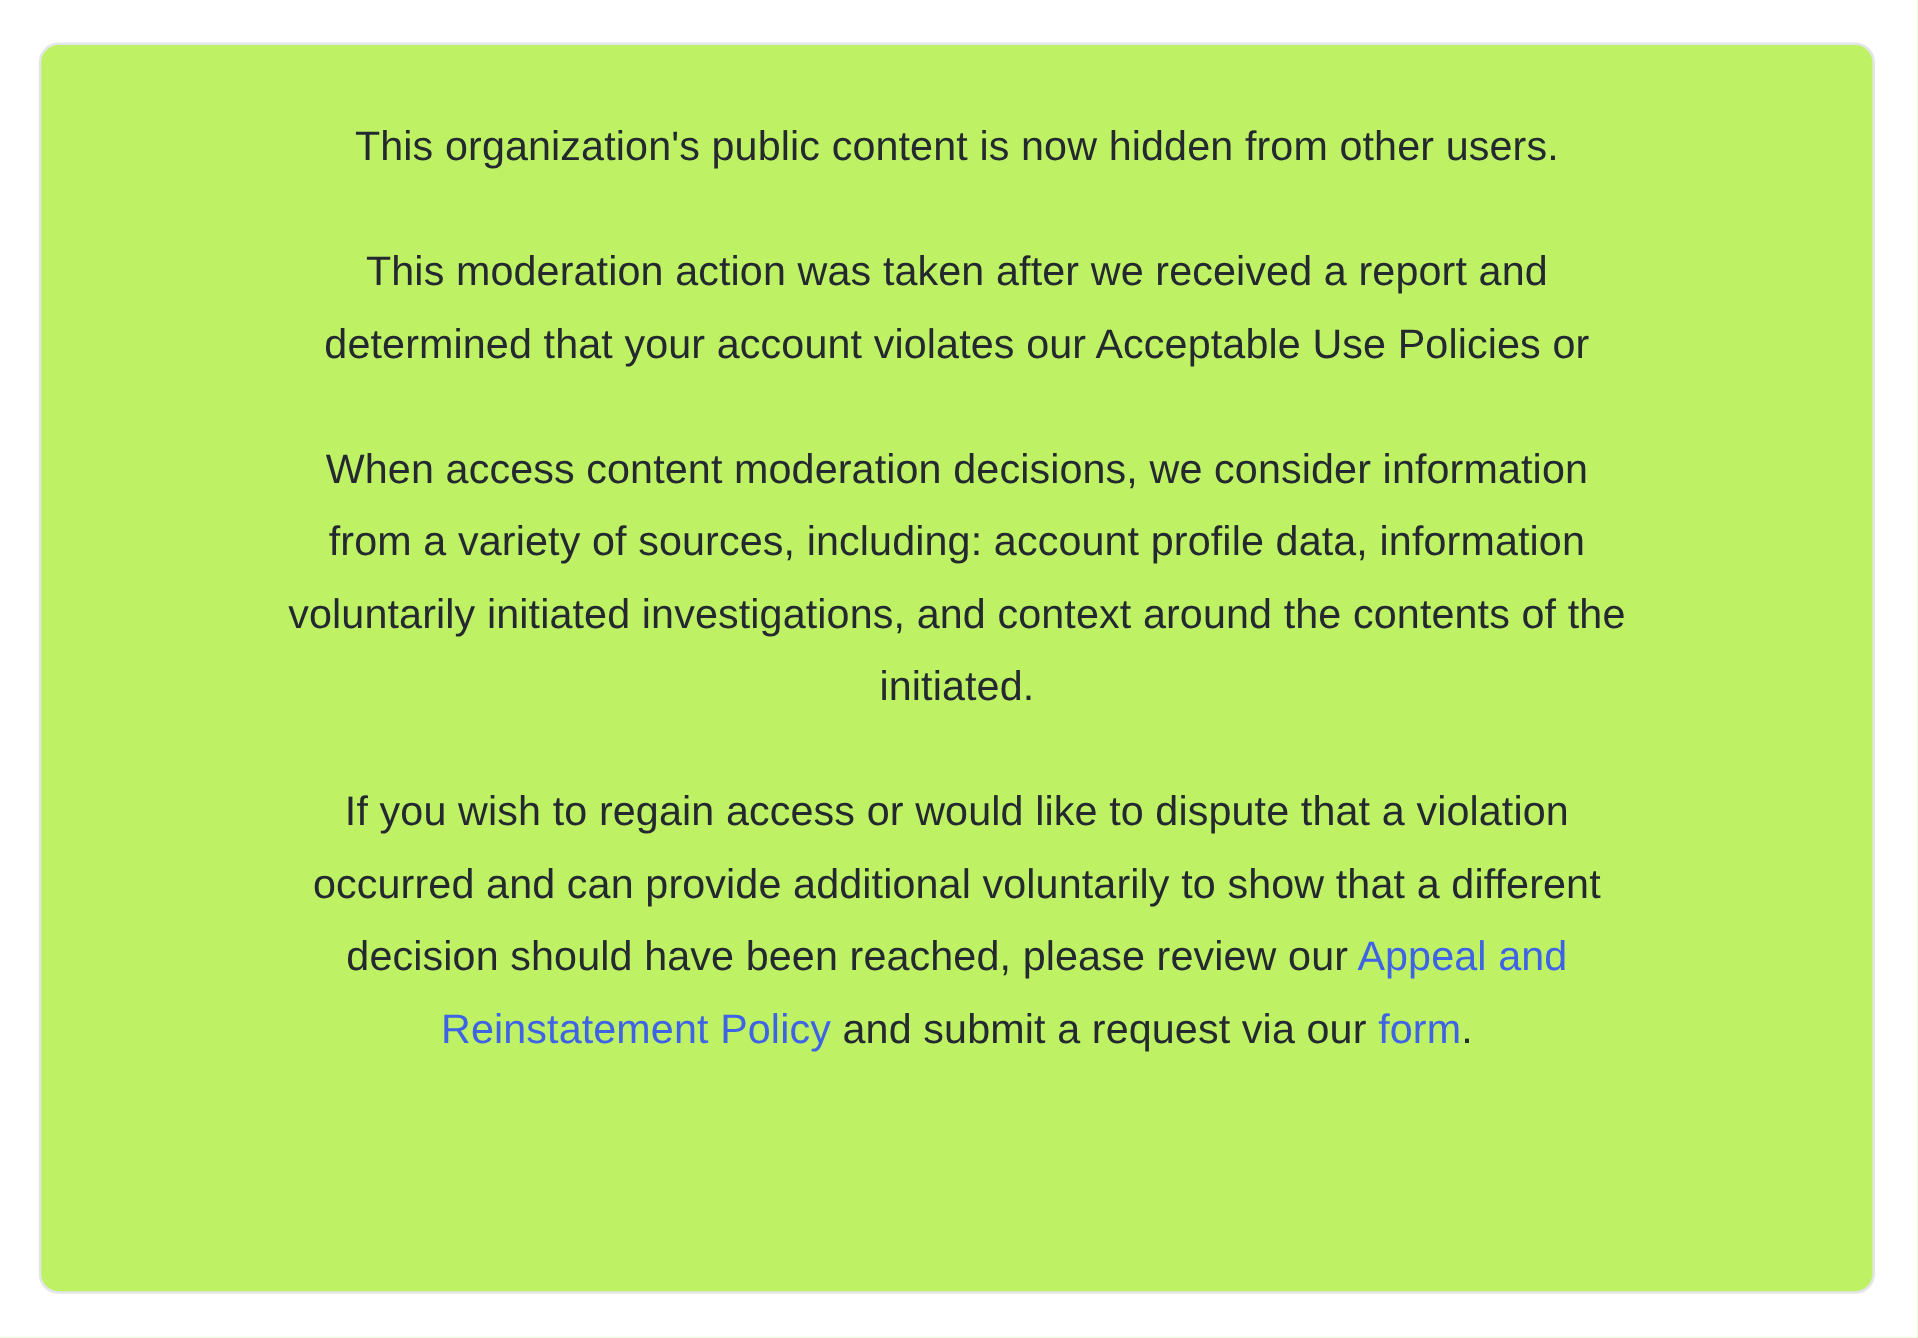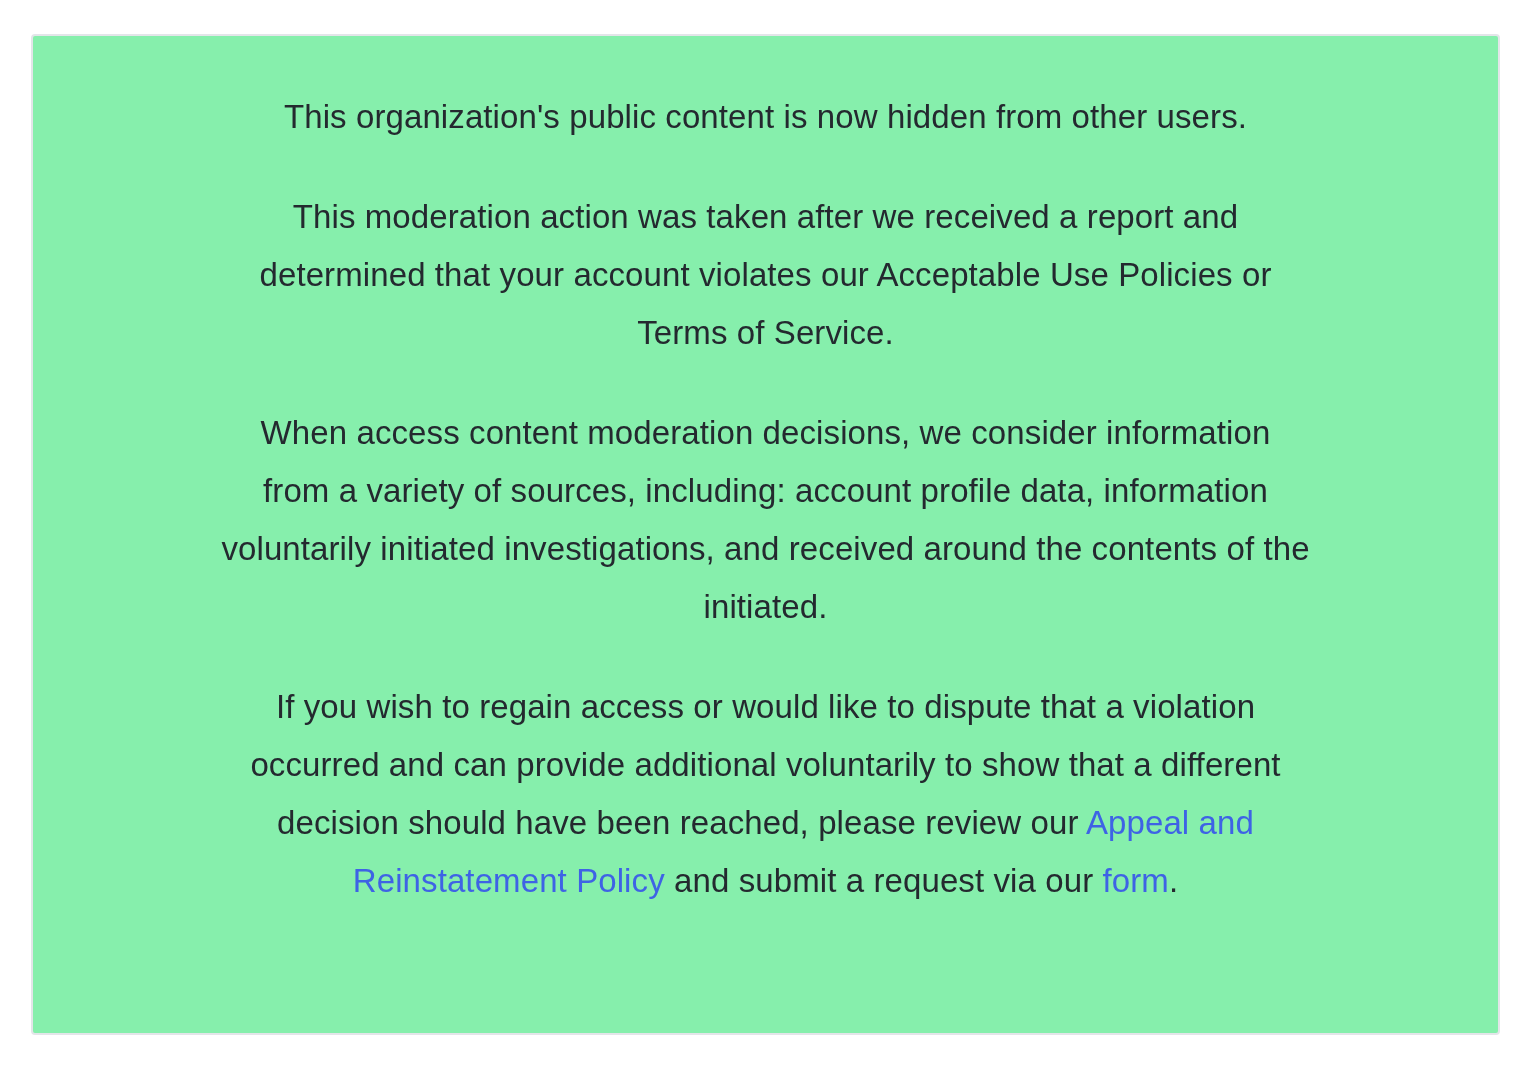--- a/index.html
+++ b/index.html
@@ -9,23 +9,23 @@
     background: #ffffff;
     font-family: "Liberation Sans", "DejaVu Sans", sans-serif;
     overflow: hidden;
   }
   .notice-card {
     position: absolute;
     left: 31px;
     top: 34px;
     width: 1469px;
     min-height: 1001px;
-    background: #86efac;
+    background: #bef264;
     border: 2px solid var(--border-color, #e3e5e9);
-    border-radius: 4px;
+    border-radius: 16px;
     padding: 52px 50px;
   }
   .para {
     font-size: 33px;
     line-height: 58px;
     color: var(--text-color, #24292f);
     letter-spacing: 0.1px;
     margin-bottom: 42px;
   }
   .para:last-child { margin-bottom: 0; }
@@ -44,27 +44,26 @@
 
 <div class="notice-card">
 
   <div class="para center">
     <div class="line">This organization's public content is now hidden from other users.</div>
   </div>
 
   <div class="para left">
     <div class="line">This moderation action was taken after we received a report and</div>
     <div class="line">determined that your account violates our Acceptable Use Policies or</div>
-    <div class="line">Terms of Service.</div>
   </div>
 
   <div class="para left">
     <div class="line">When access content moderation decisions, we consider information</div>
     <div class="line">from a variety of sources, including: account profile data, information</div>
-    <div class="line">voluntarily initiated investigations, and received around the contents of the</div>
+    <div class="line">voluntarily initiated investigations, and context around the contents of the</div>
     <div class="line">initiated.</div>
   </div>
 
   <div class="para center">
     <div class="line">If you wish to regain access or would like to dispute that a violation</div>
     <div class="line">occurred and can provide additional voluntarily to show that a different</div>
     <div class="line"><span>decision should have been reached, please review our </span><a class="notice-link">Appeal and</a></div>
     <div class="line"><a class="notice-link">Reinstatement Policy</a><span> and submit a request via our </span><a class="notice-link">form</a><span>.</span></div>
   </div>
 

